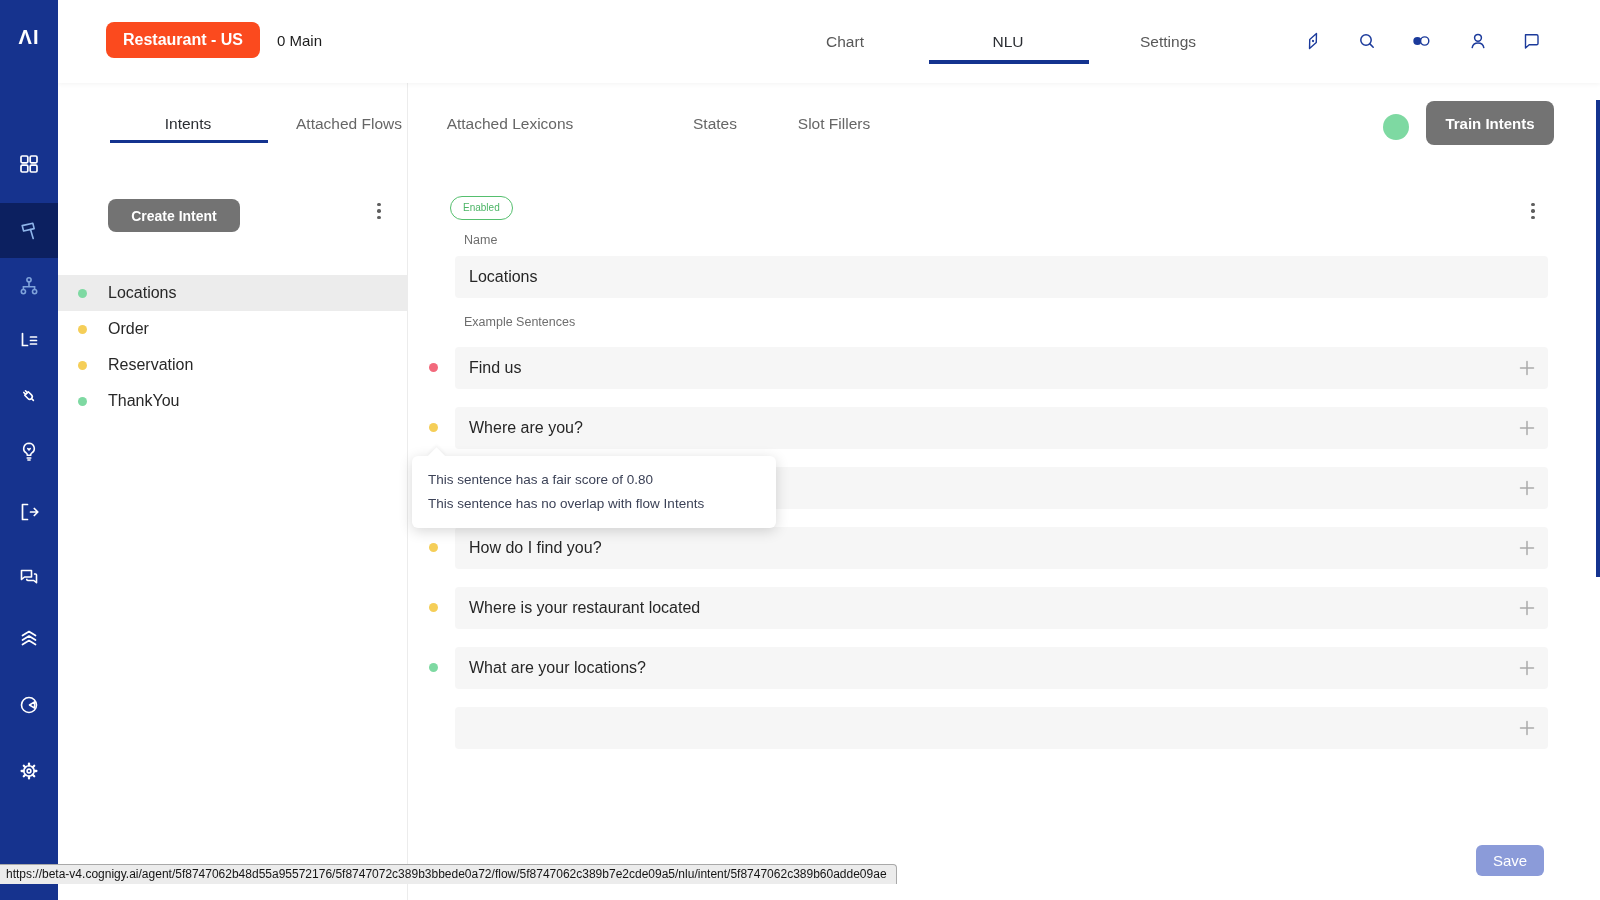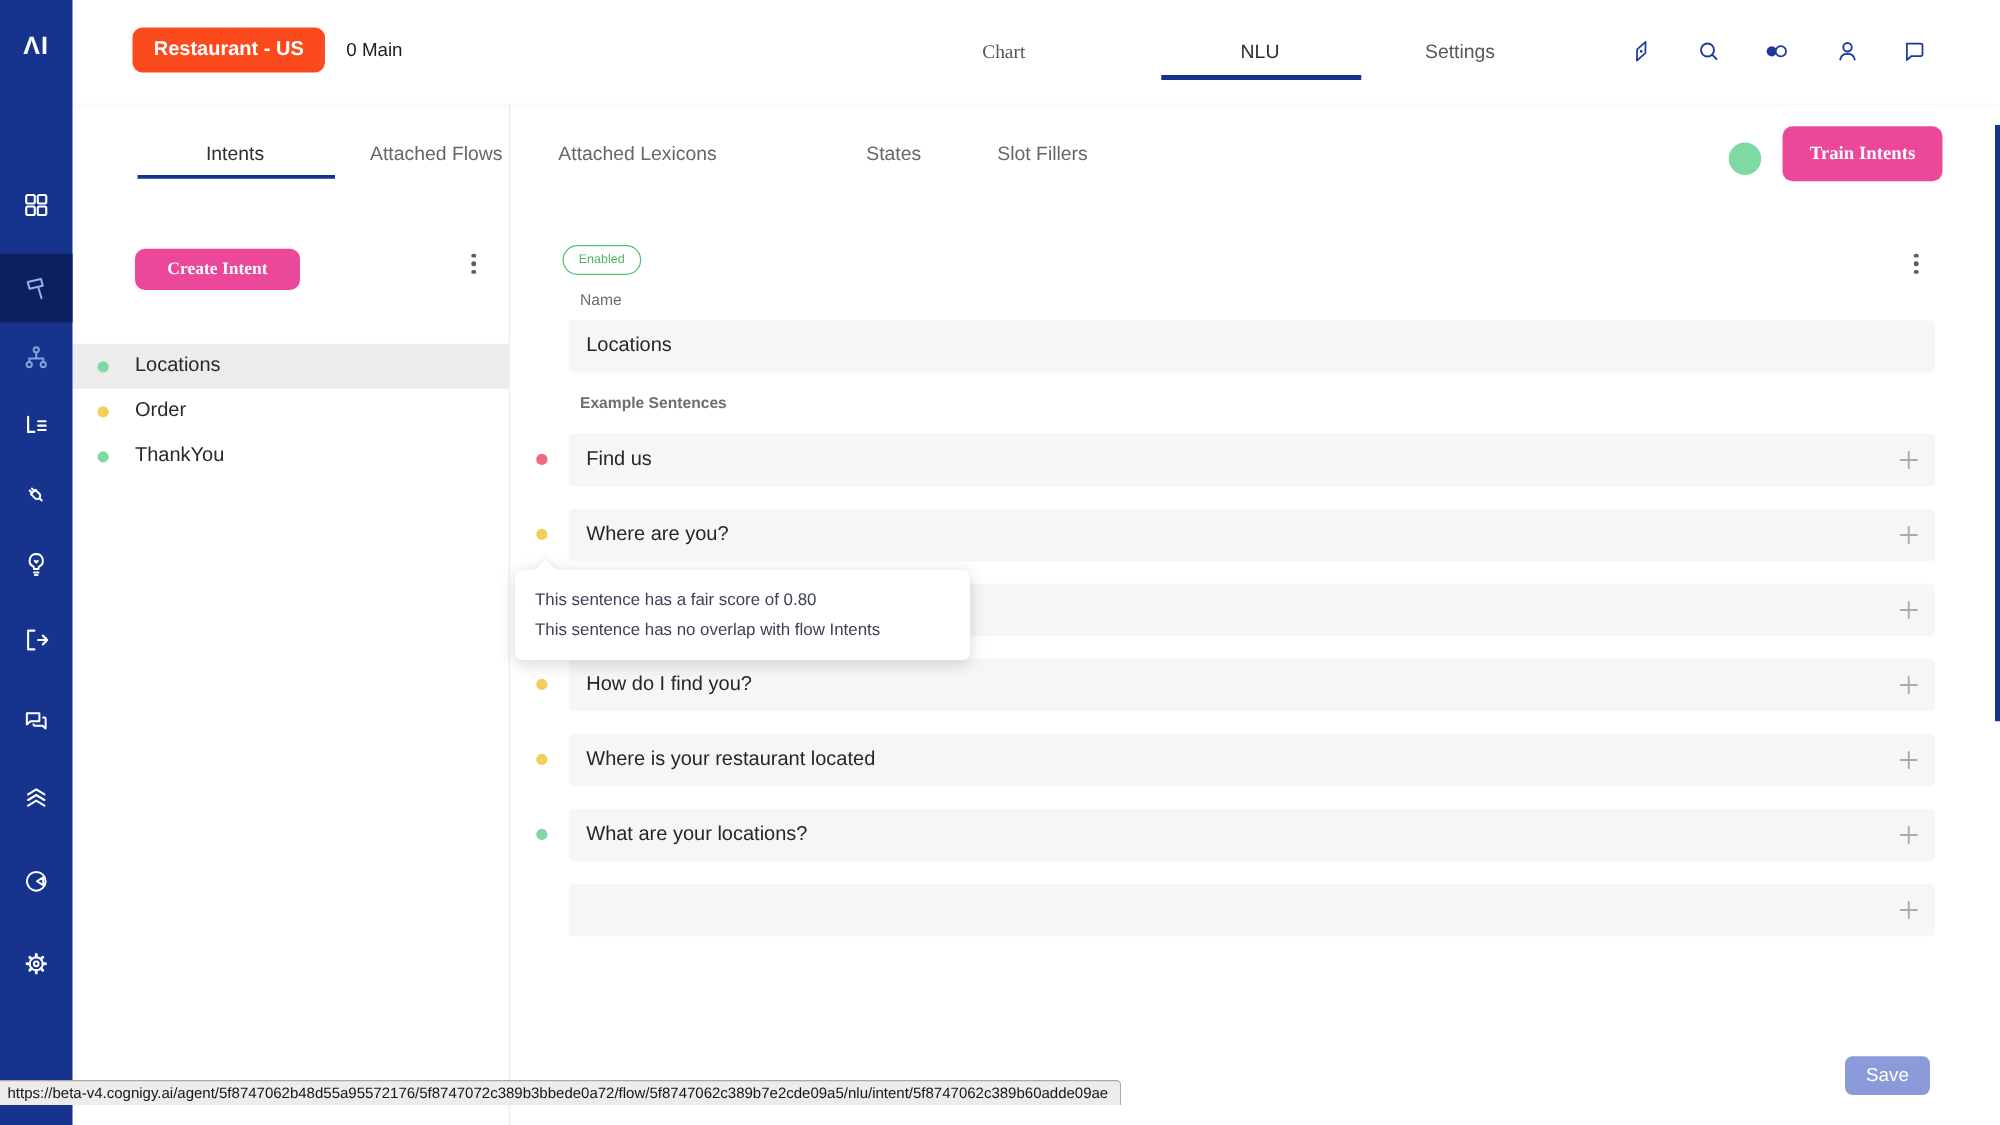--- a/index.html
+++ b/index.html
@@ -15,58 +15,58 @@
   .rail-item{position:absolute;left:0;width:58px;height:56px;display:flex;align-items:center;justify-content:center;cursor:pointer;}
   .rail-item.active{background:#0C2060;}
   .rail-item svg{width:24px;height:24px;}
   
   .topbar{position:absolute;left:58px;top:0;width:1542px;height:83px;background:#fff;
     box-shadow:0 1px 5px rgba(0,0,0,0.05);z-index:5;}
   .project-badge{position:absolute;left:106px;top:22px;height:36px;line-height:36px;
     padding:0 17px;background:#FB4A1E;color:#fff;font-size:16px;font-weight:bold;border-radius:8px;}
   .flow-name{position:absolute;left:277px;top:31px;font-size:15px;color:#1d1d1d;line-height:20px;}
   .nav-tabs .tab{position:absolute;top:33px;transform:translateX(-50%);font-size:15.5px;color:#585858;cursor:pointer;white-space:nowrap;}
-  .nav-tabs .tab:nth-child(1){left:803px;font-family:Liberation Serif, serif;}
+  .nav-tabs .tab:nth-child(1){left:845px;}
   .nav-tabs .tab:nth-child(2){left:1008px;}
   .nav-tabs .tab:nth-child(3){left:1168px;}
   .nav-tabs .tab.active{color:#2B2E33;}
   .nav-underline{position:absolute;left:929px;top:60px;width:160px;height:4px;background:#14338F;}
   .hdr-icon{position:absolute;top:30px;width:22px;height:22px;cursor:pointer;}
   .hdr-icon svg{width:22px;height:22px;}
   
   .sub-tabs .tab{position:absolute;top:115px;transform:translateX(-50%);font-size:15.5px;color:#666;cursor:pointer;white-space:nowrap;z-index:6;}
   .sub-tabs .tab:nth-child(1){left:188px;}
   .sub-tabs .tab:nth-child(2){left:349px;}
   .sub-tabs .tab:nth-child(3){left:510px;}
   .sub-tabs .tab:nth-child(4){left:670px;margin-left:45px;}
   .sub-tabs .tab:nth-child(5){left:834px;}
   .sub-tabs .tab.active{color:#2B2E33;}
   .sub-underline{position:absolute;left:110px;top:140px;width:158px;height:3px;background:#14338F;z-index:6;}
   .status-dot{position:absolute;left:1383px;top:114px;width:26px;height:26px;border-radius:50%;background:#7ED9A2;z-index:6;}
-  .btn-primary{position:absolute;background:#ec4899;color:#fff;border:none;border-radius:8px;
-    font-family:Liberation Serif, serif;font-weight:bold;cursor:pointer;}
+  .btn-primary{position:absolute;background:#737373;color:#fff;border:none;border-radius:8px;
+    font-family:Liberation Sans, sans-serif;font-weight:bold;cursor:pointer;}
   .train-btn{left:1426px;top:101px;width:128px;height:44px;font-size:15px;z-index:6;}
   
   .left-panel{position:absolute;left:58px;top:83px;width:349px;height:817px;background:#fff;border-right:1px solid #ECECEC;}
   .create-btn{left:108px;top:199px;width:132px;height:33px;font-size:14px;z-index:2;}
   .kebab{position:absolute;width:14px;height:20px;display:flex;flex-direction:column;align-items:center;justify-content:center;gap:3px;cursor:pointer;z-index:2;}
   .kebab i{width:3.5px;height:3.5px;border-radius:50%;background:#5f5f5f;display:block;}
   .panel-kebab{left:372px;top:201px;}
   .main-kebab{left:1526px;top:201px;}
   .intent-list{position:absolute;left:58px;top:275px;width:349px;}
   .intent-item{height:36px;display:flex;align-items:center;cursor:pointer;position:relative;}
   .intent-item.selected{background:#ECECEC;}
   .intent-item .dot{width:9px;height:9px;border-radius:50%;margin-left:20px;flex:0 0 9px;}
   .intent-item .label{margin-left:21px;font-size:16px;color:#282828;}
   
   .chip{position:absolute;left:450px;top:196px;height:22px;line-height:22px;padding:0 12px;
     border:1.5px solid #55BF6E;border-radius:13px;color:#4CB566;font-size:10px;}
   .fld-label{position:absolute;font-size:12.5px;color:#6e6e6e;}
   .name-label{left:464px;top:233px;}
-  .sent-label{left:464px;top:315px;font-weight:bold;}
+  .sent-label{left:464px;top:315px;}
   .name-field{position:absolute;left:455px;top:256px;width:1093px;height:42px;background:#F6F6F6;
     border-radius:4px;display:flex;align-items:center;font-size:16px;color:#262626;padding-left:14px;box-sizing:border-box;}
   .sentences{position:absolute;left:455px;top:347px;width:1093px;}
   .sentence{height:42px;margin-bottom:18px;background:#F6F6F6;border-radius:4px;position:relative;
     display:flex;align-items:center;padding-left:14px;box-sizing:border-box;font-size:16px;color:#262626;cursor:text;}
   .sentence .dot{position:absolute;left:-26px;top:16px;width:9px;height:9px;border-radius:50%;}
   .sentence .plus{position:absolute;right:10px;top:10px;width:22px;height:22px;cursor:pointer;}
   
   .tooltip{position:absolute;left:412px;top:456px;width:332px;background:#fff;border-radius:6px;
     box-shadow:0 3px 14px rgba(0,0,0,0.16);padding:12px 16px;z-index:8;}
@@ -263,20 +263,24 @@
   <div class="intent-item selected">
     <span class="dot" style="background: rgb(126, 217, 162);"></span>
     <span class="label">Locations</span>
   </div>
 
   <div class="intent-item">
     <span class="dot" style="background: rgb(245, 206, 88);"></span>
     <span class="label">Order</span>
   </div>
 
+  <div class="intent-item">
+    <span class="dot" style="background: rgb(245, 206, 88);"></span>
+    <span class="label">Reservation</span>
+  </div>
 
   <div class="intent-item">
     <span class="dot" style="background: rgb(126, 217, 162);"></span>
     <span class="label">ThankYou</span>
   </div>
 </div>
 
 <div class="chip">Enabled</div>
 <div class="kebab main-kebab">
     <i></i>

